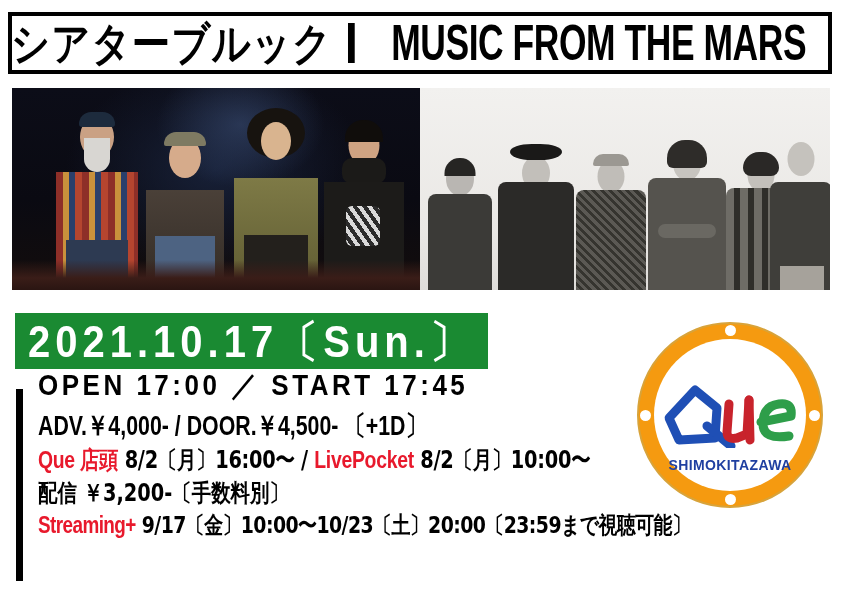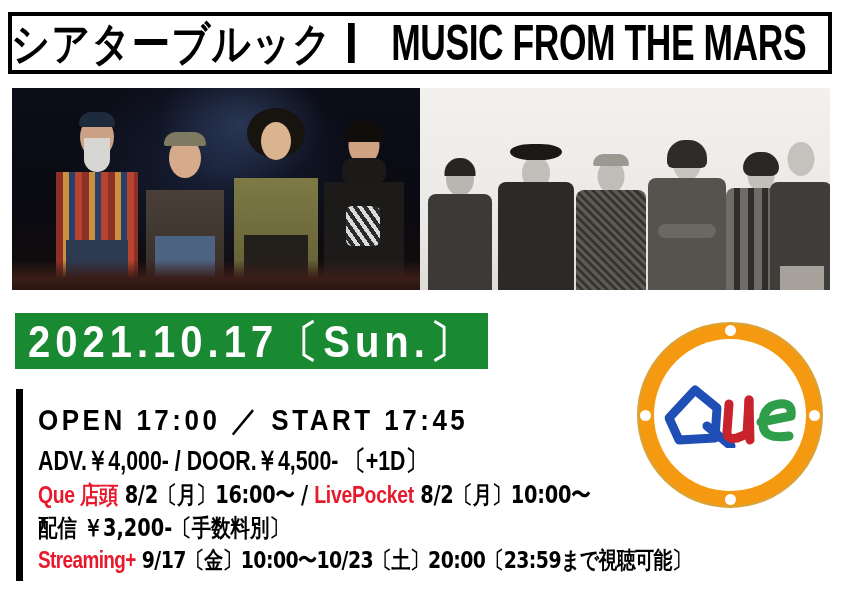--- a/index.html
+++ b/index.html
@@ -150,21 +150,21 @@
     position: absolute;
     left: 16px;
     top: 389px;
     width: 7px;
     height: 192px;
     background: #000000;
   }
   .info-block {
     position: absolute;
     left: 38px;
-    top: 406px;
+    top: 371px;
     width: 800px;
   }
   .info-line { white-space: nowrap; line-height: 1; color: #000; }
 
   .line-open {
     font-family: "Liberation Sans", sans-serif;
     font-weight: 700;
     font-size: 26px;
     letter-spacing: 3.5px;
     transform: scaleY(1.1);
@@ -385,13 +385,14 @@
       <path d="M14 40 L40 12 L62 30 L60 60 L24 62 Z" fill="none" stroke="#1f4fb5" stroke-width="9" stroke-linejoin="round" stroke-linecap="round"></path>
       <path d="M52 48 L76 68" fill="none" stroke="#1f4fb5" stroke-width="9" stroke-linecap="round"></path>
 
       <path d="M74 26 L72 54 Q72 62 82 60 L92 56 L94 22" fill="none" stroke="#c8232c" stroke-width="9" stroke-linejoin="round" stroke-linecap="round"></path>
       <path d="M94 22 L95 62" fill="none" stroke="#c8232c" stroke-width="9" stroke-linecap="round"></path>
 
       <path d="M106 44 L136 38 Q138 24 124 26 Q108 28 108 46 Q108 62 134 58" fill="none" stroke="#2e9e4a" stroke-width="9" stroke-linejoin="round" stroke-linecap="round"></path>
     </svg>
   </div>
 
+  <div class="logo-shimo">SHIMOKITAZAWA</div>
 </div>
 
 </body></html>

